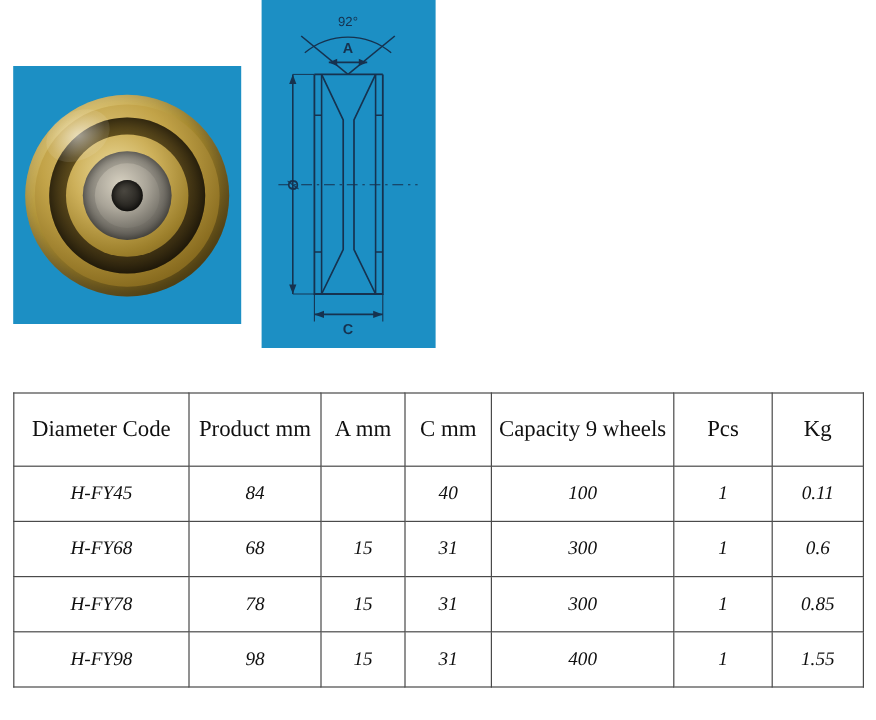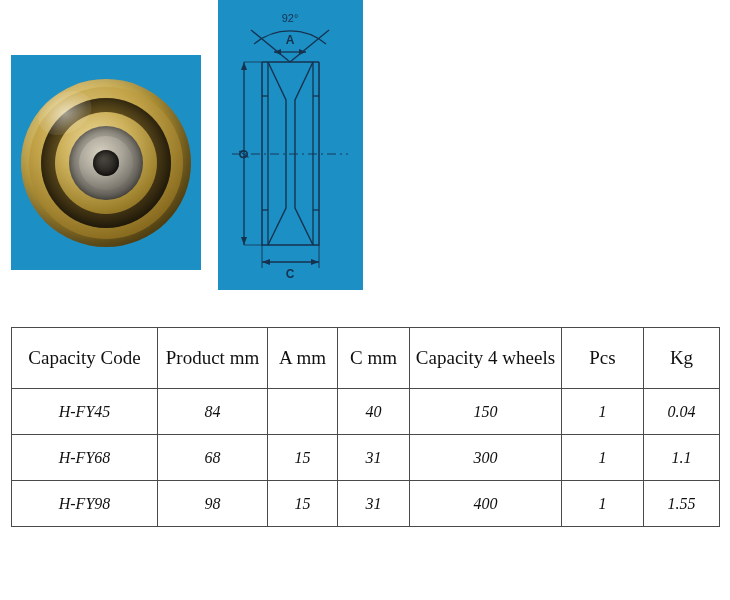--- a/index.html
+++ b/index.html
@@ -230,47 +230,56 @@
         <col class="c0">
           <col class="c1">
           <col class="c2">
           <col class="c3">
           <col class="c4">
           <col class="c5">
           <col class="c6">
       </colgroup>
       <thead>
         <tr>
-          <th>Capacity Code</th>
+          <th>Diameter Code</th>
           <th>Product mm</th>
           <th>A mm</th>
           <th>C mm</th>
-          <th>Capacity 4 wheels</th>
+          <th>Capacity 9 wheels</th>
           <th>Pcs</th>
           <th>Kg</th>
         </tr>
       </thead>
       <tbody>
         <tr>
           <td>H-FY45</td>
           <td>84</td>
           <td></td>
           <td>40</td>
-          <td>150</td>
-          <td>1</td>
-          <td>0.04</td>
+          <td>100</td>
+          <td>1</td>
+          <td>0.11</td>
         </tr>
         <tr>
           <td>H-FY68</td>
           <td>68</td>
           <td>15</td>
           <td>31</td>
           <td>300</td>
           <td>1</td>
-          <td>1.1</td>
+          <td>0.6</td>
+        </tr>
+        <tr>
+          <td>H-FY78</td>
+          <td>78</td>
+          <td>15</td>
+          <td>31</td>
+          <td>300</td>
+          <td>1</td>
+          <td>0.85</td>
         </tr>
         <tr>
           <td>H-FY98</td>
           <td>98</td>
           <td>15</td>
           <td>31</td>
           <td>400</td>
           <td>1</td>
           <td>1.55</td>
         </tr>

